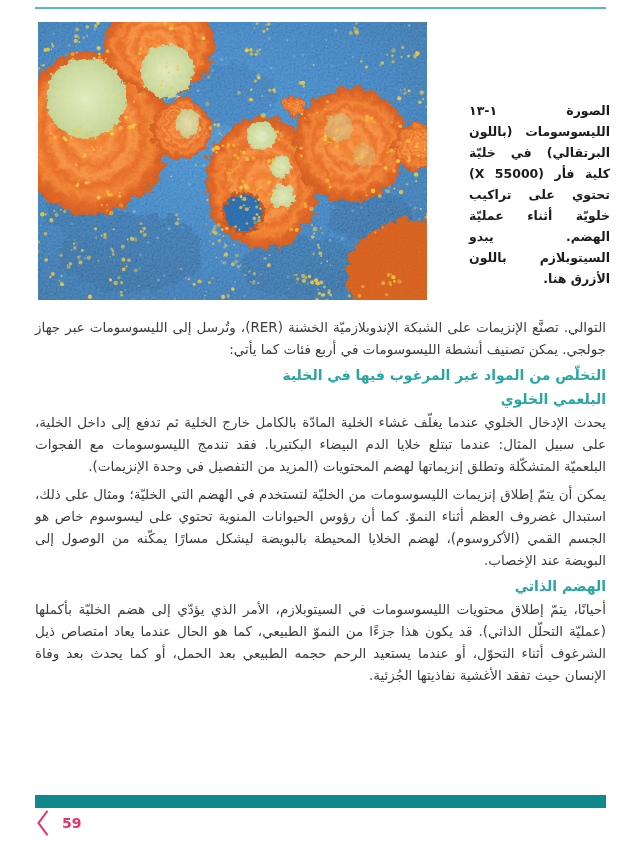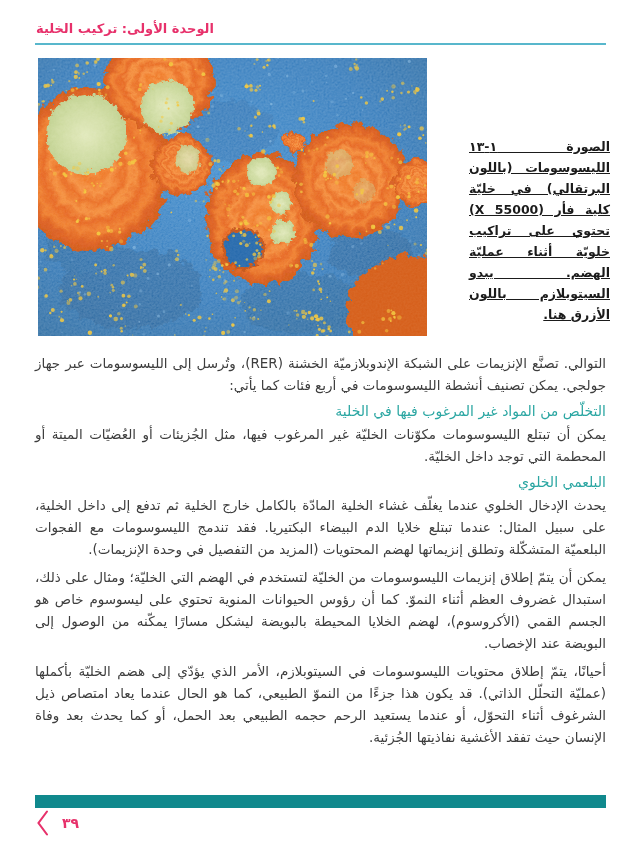--- a/index.html
+++ b/index.html
@@ -17,48 +17,47 @@
     color:#e7316b;font-size:13px;font-weight:700;letter-spacing:0;
   }
   .header-rule{margin:7px 32px 0 35px;height:2px;background:#58b7cc;}
 
   
   .figure-row{display:flex;direction:ltr;margin:13px 0 0 38px;}
   .micrograph{margin:0;width:389px;height:278px;flex:0 0 auto;line-height:0;}
   .caption{
     flex:1;direction:rtl;text-align:justify;
     padding:78px 28px 0 42px;
-    color:#1b1b1b;font-size:12.5px;font-weight:700;line-height:21px;text-decoration:underline;
+    color:#1b1b1b;font-size:12.5px;font-weight:700;line-height:21px;
   }
   .caption b{font-weight:700;}
 
   
   main{
     direction:rtl;text-align:justify;
     margin:16px 32px 0 35px;
     color:#3d3d3d;font-size:13.5px;line-height:22px;
   }
   .para{margin:0 0 6px 0;}
   .sec-heading{
     margin:6px 0 3px 0;
-    color:#2aa6a2;font-size:14px;line-height:18px;font-weight:400;
+    color:#2aa6a2;font-size:14px;line-height:18px;font-weight:700;
   }
 
   
   .footer-bar{position:absolute;left:35px;right:32px;top:795px;height:13px;background:#10898d;}
   .footer-page{position:absolute;left:36px;top:810px;display:flex;align-items:center;gap:13px;}
   .page-number{color:#e7316b;font-size:14px;font-weight:700;line-height:26px;}
 </style>
 </head>
 <body>
 
 <div class="page">
 
   <header>
-    <div class="header-title">الوحدة الأولى: تركيب الخلية</div>
     <div class="header-rule"></div>
   </header>
 
   <section class="figure-row">
     <figure class="micrograph">
       <svg width="389" height="278" viewBox="0 0 389 278" xmlns="http://www.w3.org/2000/svg">
         <defs>
           <radialGradient id="bgG" cx="45%" cy="40%" r="85%">
             <stop offset="0%" stop-color="#2b80c8"></stop>
             <stop offset="55%" stop-color="#1f6db4"></stop>
@@ -823,31 +822,31 @@
     <figcaption class="caption">
       <b>الصورة ١-١٣</b>
       <span>الليسوسومات (باللون البرتقالي) في خليّة كلية فأر (X 55000) تحتوي على تراكيب خلويّة أثناء عمليّة الهضم. يبدو السيتوبلازم باللون الأزرق هنا.</span>
     </figcaption>
   </section>
 
   <main>
     <p class="para">التوالي. تصنَّع الإنزيمات على الشبكة الإندوبلازميّة الخشنة (RER)، وتُرسل إلى الليسوسومات عبر جهاز جولجي. يمكن تصنيف أنشطة الليسوسومات في أربع فئات كما يأتي:</p>
 
     <h2 class="sec-heading">التخلّص من المواد غير المرغوب فيها في الخلية</h2>
-    <p class="para">يمكن أن تبتلع الليسوسومات مكوّنات الخليّة غير المرغوب فيها، مثل الجُزيئات أو العُضيّات الميتة أو المحطمة التي توجد داخل الخليّة.</p>
 
     <h2 class="sec-heading">البلعمي الخلوي</h2>
     <p class="para">يحدث الإدخال الخلوي عندما يغلّف غشاء الخلية المادّة بالكامل خارج الخلية ثم تدفع إلى داخل الخلية، على سبيل المثال: عندما تبتلع خلايا الدم البيضاء البكتيريا. فقد تندمج الليسوسومات مع الفجوات البلعميّة المتشكّلة وتطلق إنزيماتها لهضم المحتويات (المزيد من التفصيل في وحدة الإنزيمات).</p>
 
     <p class="para">يمكن أن يتمّ إطلاق إنزيمات الليسوسومات من الخليّة لتستخدم في الهضم التي الخليّة؛ ومثال على ذلك، استبدال غضروف العظم أثناء النموّ. كما أن رؤوس الحيوانات المنوية تحتوي على ليسوسوم خاص هو الجسم القمي (الأكروسوم)، لهضم الخلايا المحيطة بالبويضة ليشكل مسارًا يمكّنه من الوصول إلى البويضة عند الإخصاب.</p>
 
+    <h2 class="sec-heading">الهضم الذاتي</h2>
     <p class="para">أحيانًا، يتمّ إطلاق محتويات الليسوسومات في السيتوبلازم، الأمر الذي يؤدّي إلى هضم الخليّة بأكملها (عمليّة التحلّل الذاتي). قد يكون هذا جزءًا من النموّ الطبيعي، كما هو الحال عندما يعاد امتصاص ذيل الشرغوف أثناء التحوّل، أو عندما يستعيد الرحم حجمه الطبيعي بعد الحمل، أو كما يحدث بعد وفاة الإنسان حيث تفقد الأغشية نفاذيتها الجُزئية.</p>
   </main>
 
   <div class="footer-bar"></div>
   <div class="footer-page">
     <svg width="13" height="26" viewBox="0 0 13 26">
       <polyline points="11,1.5 2.5,13 11,24.5" fill="none" stroke="#e7316b" stroke-width="2.1" stroke-linecap="round"></polyline>
     </svg>
-    <span class="page-number">٣٩</span>
+    <span class="page-number">59</span>
   </div>
 
 </div>
 
 </body></html>

